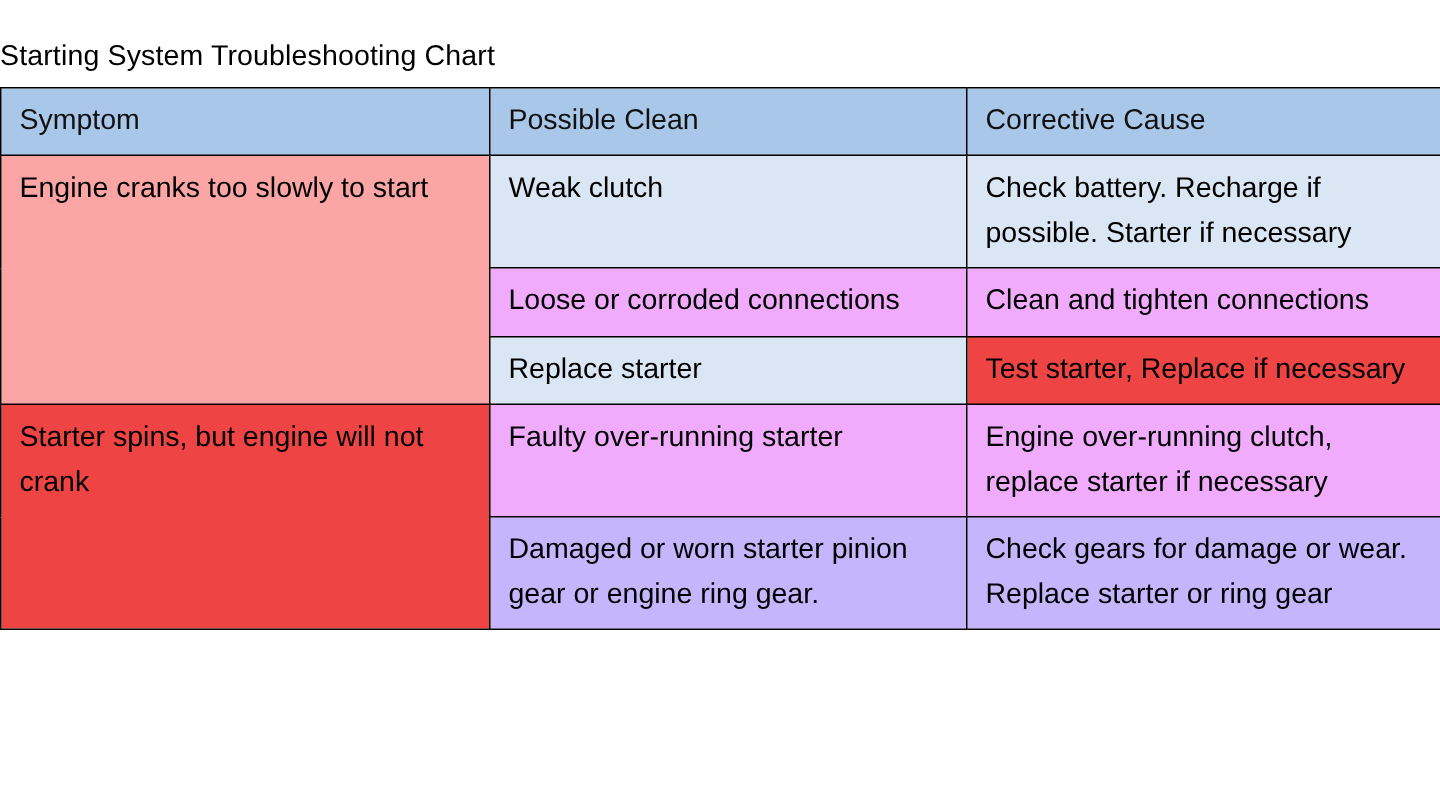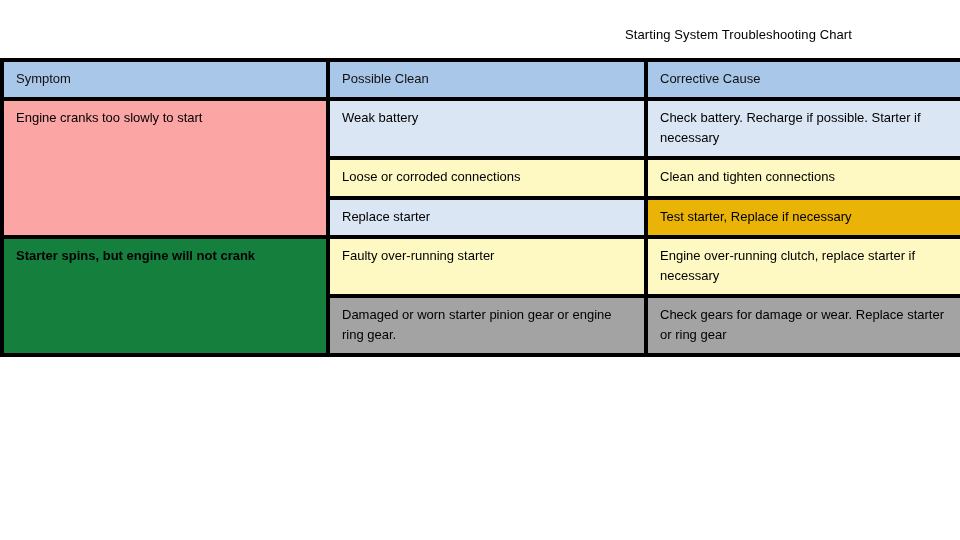--- a/index.html
+++ b/index.html
@@ -18,62 +18,62 @@
     position: relative;
     width: 960px;
     height: 540px;
     background: #ffffff;
   }
   .chart-title {
     position: absolute;
     left: 0;
     top: 27px;
     width: 852px;
-    text-align: right;
-    font-size: 13px;
+    text-align: left;
+    font-size: 19px;
     color: #000000;
     letter-spacing: 0.1px;
   }
   table.tbl {
     position: absolute;
     left: 0;
     top: 58px;
     width: 960px;
     border-collapse: collapse;
     table-layout: fixed;
   }
   table.tbl td, table.tbl th {
     vertical-align: top;
     padding: 7px 10px 8px 12px;
-    font-size: 13px;
+    font-size: 19px;
     line-height: 1.55;
-    border: 4px solid #000000;
+    border: 1px solid #000000;
   }
   .hdr th {
     background: #a9c7e8;
     font-weight: normal;
     text-align: left;
     height: 12px;
     padding-top: 5px;
     padding-bottom: 6px;
     font-size: 13.5px;
     color: #111111;
   }
   .col1 { width: 326px; }
   .col2 { width: 318px; }
   .col3 { width: 316px; }
 
   .band-a { background: #dbe6f4; }
-  .band-b { background: #fef9c3; }
-  .band-c { background: #a3a3a3; }
+  .band-b { background: #f0abfc; }
+  .band-c { background: #c4b5fd; }
 
   .cell-sym-a { background: #fca5a5; }
-  .cell-sym-b { background: #15803d; font-weight: bold; }
+  .cell-sym-b { background: #ef4444; }
 
-  .empty { background: #eab308; }
+  .empty { background: #ef4444; }
 </style>
 </head>
 <body>
 
 <div class="slide">
 
   <div class="chart-title">Starting System Troubleshooting Chart</div>
 
   <table class="tbl">
     <colgroup>
@@ -83,21 +83,21 @@
     </colgroup>
     <tbody>
         <tr class="hdr">
       <th>Symptom</th>
       <th>Possible Clean</th>
       <th>Corrective Cause</th>
     </tr>
 
     <tr>
       <td class="cell-sym-a" rowspan="3">Engine cranks too slowly to start</td>
-      <td class="band-a">Weak battery</td>
+      <td class="band-a">Weak clutch</td>
       <td class="band-a">Check battery. Recharge if possible. Starter if necessary</td>
     </tr>
 
     <tr>
       <td class="band-b">Loose or corroded connections</td>
       <td class="band-b">Clean and tighten connections</td>
     </tr>
 
     <tr>
       <td class="band-a">Replace starter</td>

